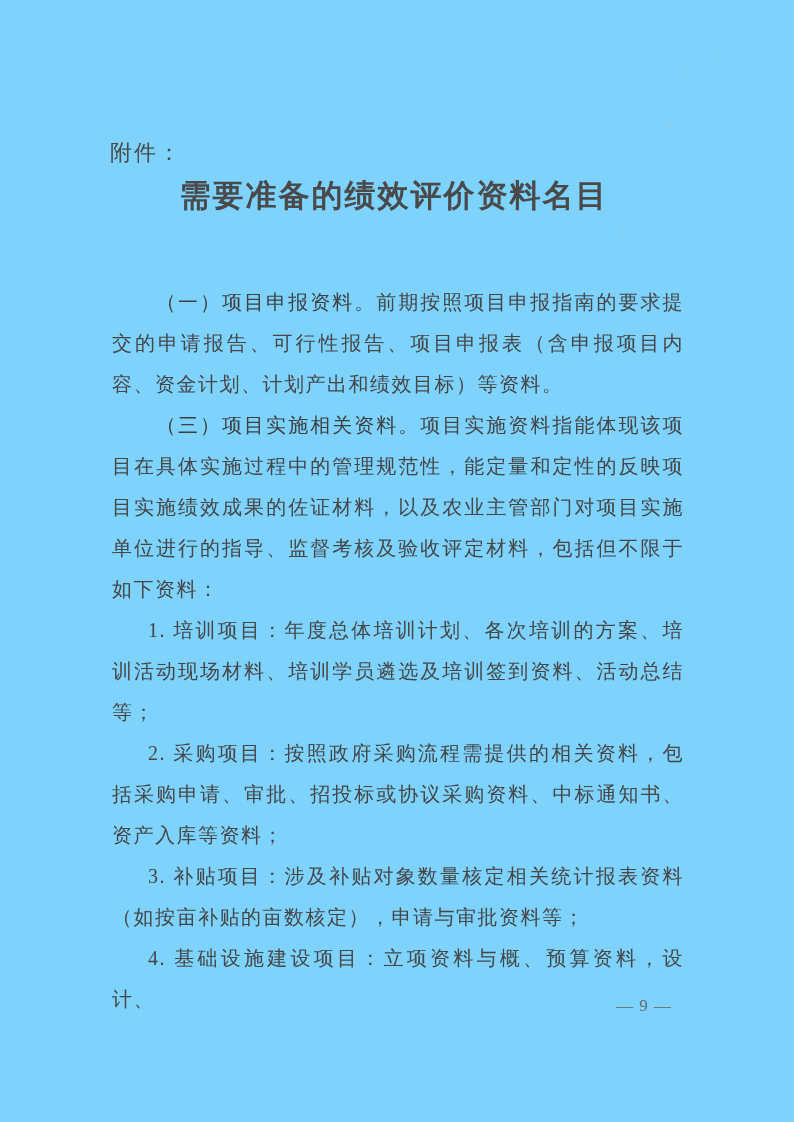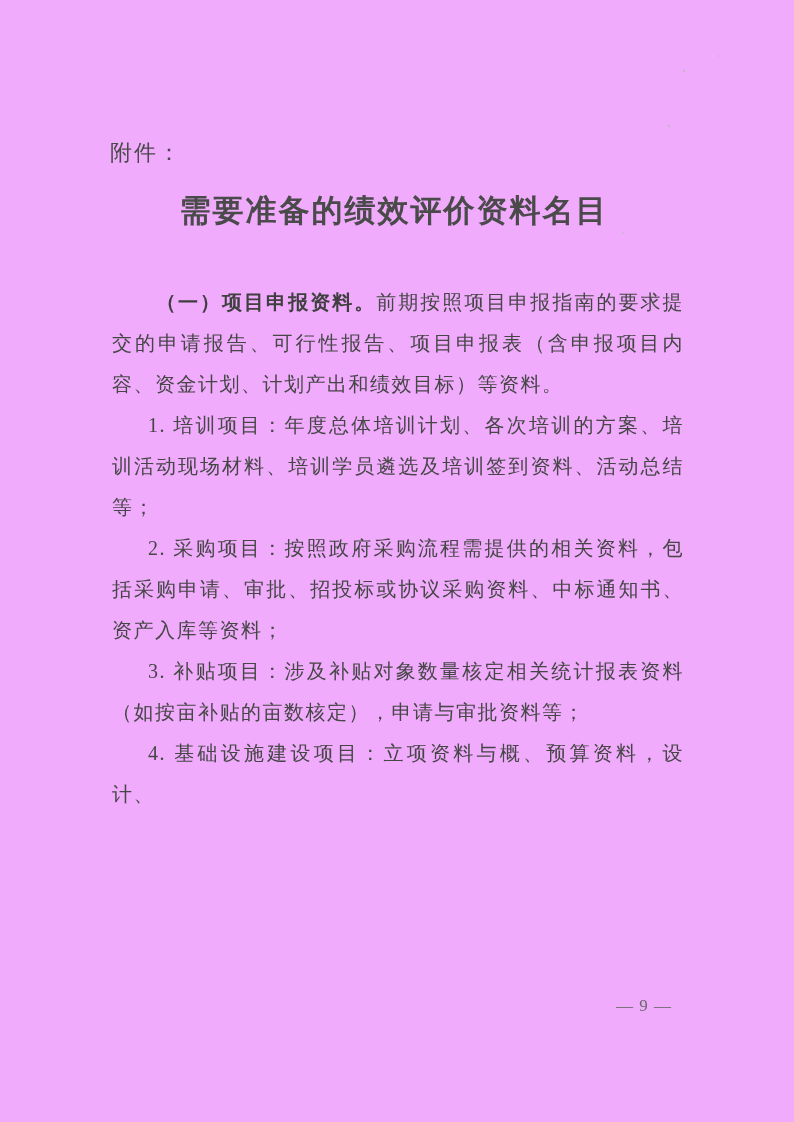--- a/index.html
+++ b/index.html
@@ -4,37 +4,37 @@
 <style>
   * { margin: 0; padding: 0; box-sizing: border-box; }
   html, body {
     background: #e8e8e8;
     font-family: "Liberation Serif", "DejaVu Serif", serif;
   }
   .page {
     position: relative;
     width: 794px;
     height: 1122px;
-    background: #f0abfc;
+    background: #7dd3fc;
     overflow: hidden;
     color: #3d3d3d;
   }
   .attachment-label {
     position: absolute;
     left: 110px;
     top: 138px;
     font-size: 22px;
     letter-spacing: 2px;
     color: #4a4a4a;
   }
   .doc-title {
     position: absolute;
     left: 0;
     right: 6px;
-    top: 190px;
+    top: 175px;
     text-align: center;
     font-size: 31px;
     font-weight: bold;
     letter-spacing: 2px;
     color: #4a4a4a;
     font-family: Liberation Mono, monospace;
   }
   .content {
     position: absolute;
     left: 112px;
@@ -45,21 +45,21 @@
     letter-spacing: 1.5px;
     text-align: justify;
     color: #464646;
   }
   .content p {
     margin: 0;
   }
   .content p.section { text-indent: 2.2em; }
   .content p.numbered { text-indent: 1.8em; }
   .content .lead {
-    font-weight: bold;
+    font-weight: normal;
     color: #3f3f3f;
   }
   .page-footer {
     position: absolute;
     top: 996px;
     right: 122px;
     font-size: 17px;
     letter-spacing: 1px;
     color: #6a6a6a;
   }
@@ -85,20 +85,21 @@
 
   <div class="attachment-label">附件：</div>
 
   <h1 class="doc-title">需要准备的绩效评价资料名目</h1>
 
   <div class="content">
 
     <p class="section"><span class="lead">（一）项目申报资料。</span><span>前期按照项目申报指南的要求提交的申请报告、可行性报告、项目申报表（含申报项目内容、资金计划、计划产出和绩效目标）等资料。</span></p>
 
 
+    <p class="section"><span class="lead">（三）项目实施相关资料。</span><span>项目实施资料指能体现该项目在具体实施过程中的管理规范性，能定量和定性的反映项目实施绩效成果的佐证材料，以及农业主管部门对项目实施单位进行的指导、监督考核及验收评定材料，包括但不限于如下资料：</span></p>
 
     <p class="numbered"><span>1. 培训项目：年度总体培训计划、各次培训的方案、培训活动现场材料、培训学员遴选及培训签到资料、活动总结等；</span></p>
 
     <p class="numbered"><span>2. 采购项目：按照政府采购流程需提供的相关资料，包括采购申请、审批、招投标或协议采购资料、中标通知书、资产入库等资料；</span></p>
 
     <p class="numbered"><span>3. 补贴项目：涉及补贴对象数量核定相关统计报表资料（如按亩补贴的亩数核定），申请与审批资料等；</span></p>
 
     <p class="numbered"><span>4. 基础设施建设项目：立项资料与概、预算资料，设计、</span></p>
 
   </div>

